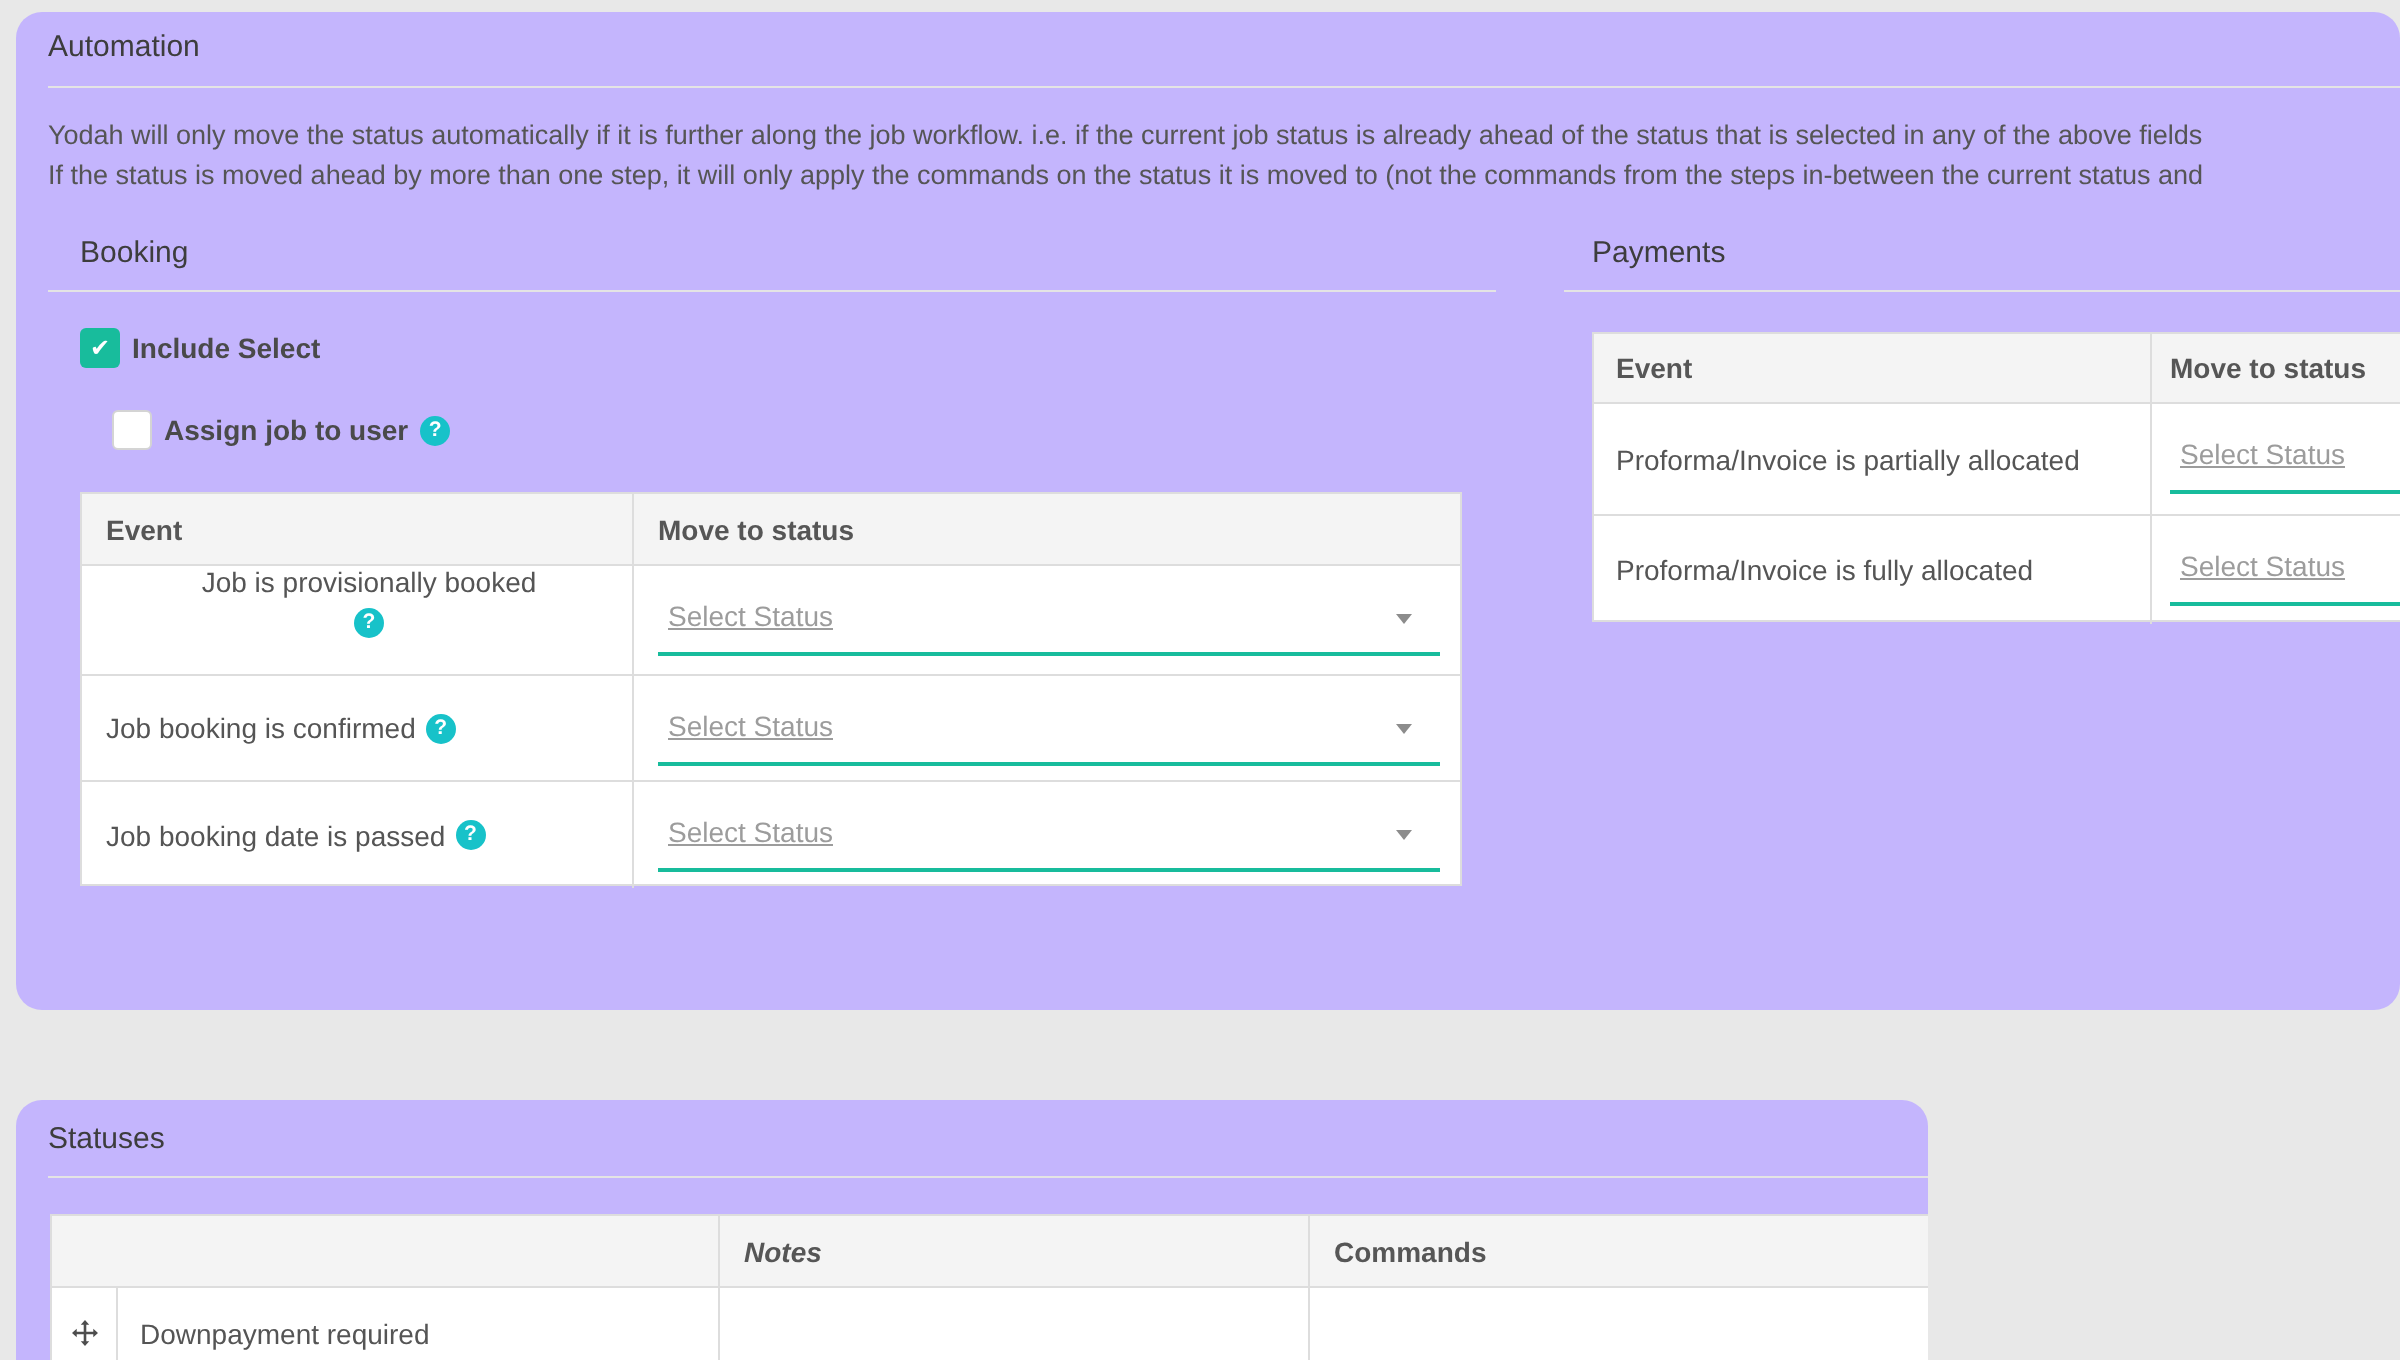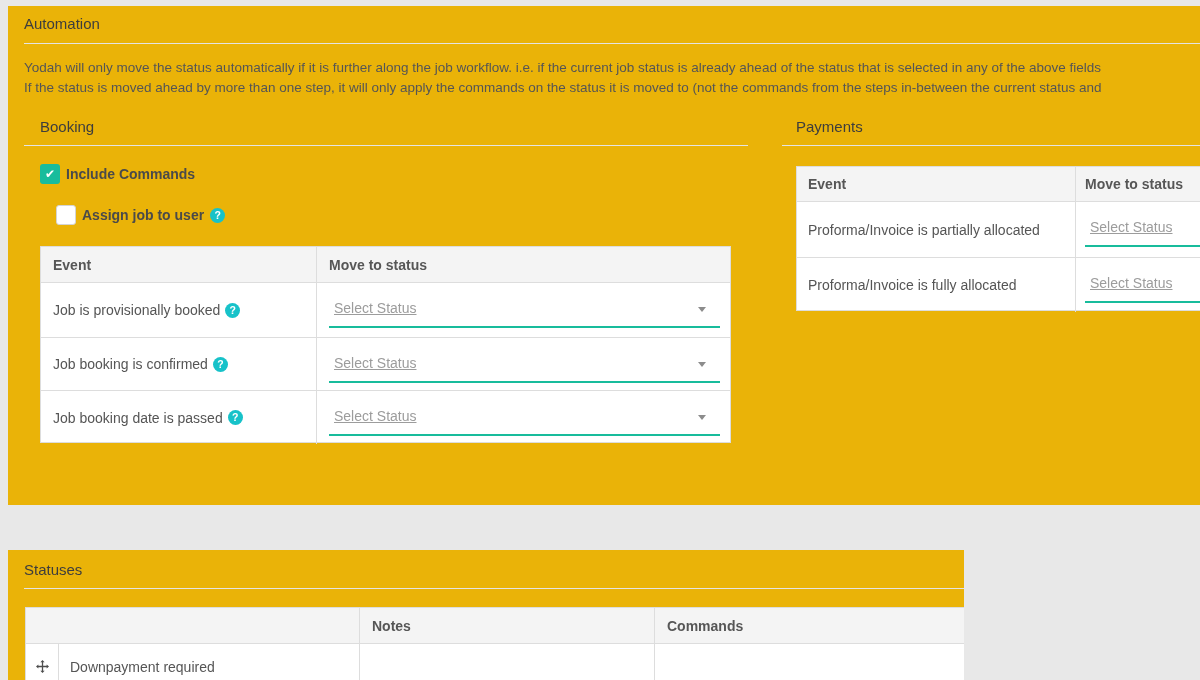--- a/index.html
+++ b/index.html
@@ -1,18 +1,18 @@
 <!DOCTYPE html>
 <html><head>
 <meta charset="utf-8">
 <style>
   html,body{margin:0;padding:0;}
   body{font-family:"Liberation Sans","DejaVu Sans",sans-serif;}
   #screen{position:relative;width:1200px;height:680px;background:#e8e8e8;overflow:hidden;}
-  .panel{position:absolute;background:#eab308;overflow:hidden;}
+  .panel{position:absolute;background:#c4b5fd;overflow:hidden;border-radius:13px;}
   .panel-title{position:absolute;font-size:15px;color:#3d3d3d;font-weight:500;white-space:nowrap;}
   .hr{position:absolute;height:1px;background:#e4e4e4;}
   .desc-line{white-space:nowrap;font-size:13.5px;line-height:19.5px;color:#555;}
   .col{position:absolute;overflow:hidden;}
   .cbx-row{position:absolute;display:flex;align-items:center;gap:6px;}
   .cbx{width:20px;height:20px;border-radius:3px;box-sizing:border-box;flex:0 0 auto;}
   .cbx.checked{background:#18bc9c;color:#fff;font-size:12px;line-height:20px;text-align:center;}
   .cbx.unchecked{background:#fff;border:1px solid #d4d4d4;}
   .cbx-label{font-size:14px;font-weight:bold;color:#4a4a4a;white-space:nowrap;}
   .help{width:15px;height:15px;border-radius:50%;background:#17c2c9;color:#fff;font-size:10.5px;font-weight:bold;
@@ -45,37 +45,37 @@
       <div class="desc-line">Yodah will only move the status automatically if it is further along the job workflow. i.e. if the current job status is already ahead of the status that is selected in any of the above fields</div>
       <div class="desc-line">If the status is moved ahead by more than one step, it will only apply the commands on the status it is moved to (not the commands from the steps in-between the current status and</div>
     </div>
 
     <div class="col" style="left:16px;top:105px;width:724px;height:360px;">
       <div class="panel-title" style="left:16px;top:7px;">Booking</div>
       <div class="hr" style="left:0;top:34px;width:724px;"></div>
 
       <div class="cbx-row" style="left:16px;top:53px;">
         <span class="cbx checked"><span>✔</span></span>
-        <span class="cbx-label">Include Commands</span>
+        <span class="cbx-label">Include Select</span>
       </div>
 
       <div class="cbx-row" style="left:16px;top:94px;padding-left:16px;">
         <span class="cbx unchecked"></span>
         <span class="cbx-label">Assign job to user</span>
         <span class="help">?</span>
       </div>
 
       <div class="tbl" style="left:16px;top:135px;width:691px;height:197px;">
         <div class="thead" style="height:36px;">
           <div class="th" style="left:0;width:275px;padding-left:12px;">Event</div>
           <div class="th vline" style="left:275px;right:0;padding-left:12px;">Move to status</div>
         </div>
 
         <div class="trow" style="top:36px;height:54px;">
-          <div class="tcell" style="left:0;width:275px;padding-left:12px;">
+          <div class="tcell" style="left:0;width:275px;padding-left:12px;flex-direction:column;">
             <span>Job is provisionally booked</span>
             <span class="help">?</span>
           </div>
           <div class="tcell vline" style="left:275px;right:0;">
             <div class="select" style="left:12px;right:10px;">
               <span class="ph">Select Status</span>
               <span class="caret"></span>
             </div>
           </div>
         </div>
@@ -143,21 +143,21 @@
     </div>
   </div>
 
   <div class="panel" style="left:8px;top:550px;width:956px;height:149px;">
     <div class="panel-title" style="left:16px;top:11px;">Statuses</div>
     <div class="hr" style="left:16px;right:0;top:38px;"></div>
 
     <div class="tbl" style="left:17px;top:57px;width:1240px;height:81px;">
       <div class="thead" style="height:36px;">
         <div class="th" style="left:0;width:32px;"></div>
-        <div class="th vline" style="left:333px;width:295px;padding-left:12px;">Notes</div>
+        <div class="th vline" style="left:333px;width:295px;padding-left:12px;font-style:italic;">Notes</div>
         <div class="th vline" style="left:628px;right:0;padding-left:12px;">Commands</div>
       </div>
 
       <div class="trow" style="top:36px;height:45px;">
         <div class="tcell" style="left:0;width:32px;">
           <span class="drag">
             <svg width="13" height="13" viewBox="0 0 16 16">
               <path fill="#4d4d4d" d="M8 0 L10.6 2.9 H8.8 V7.2 H13.1 V5.4 L16 8 L13.1 10.6 V8.8 H8.8 V13.1 H10.6 L8 16 L5.4 13.1 H7.2 V8.8 H2.9 V10.6 L0 8 L2.9 5.4 V7.2 H7.2 V2.9 H5.4 Z"></path>
             </svg>
           </span>

